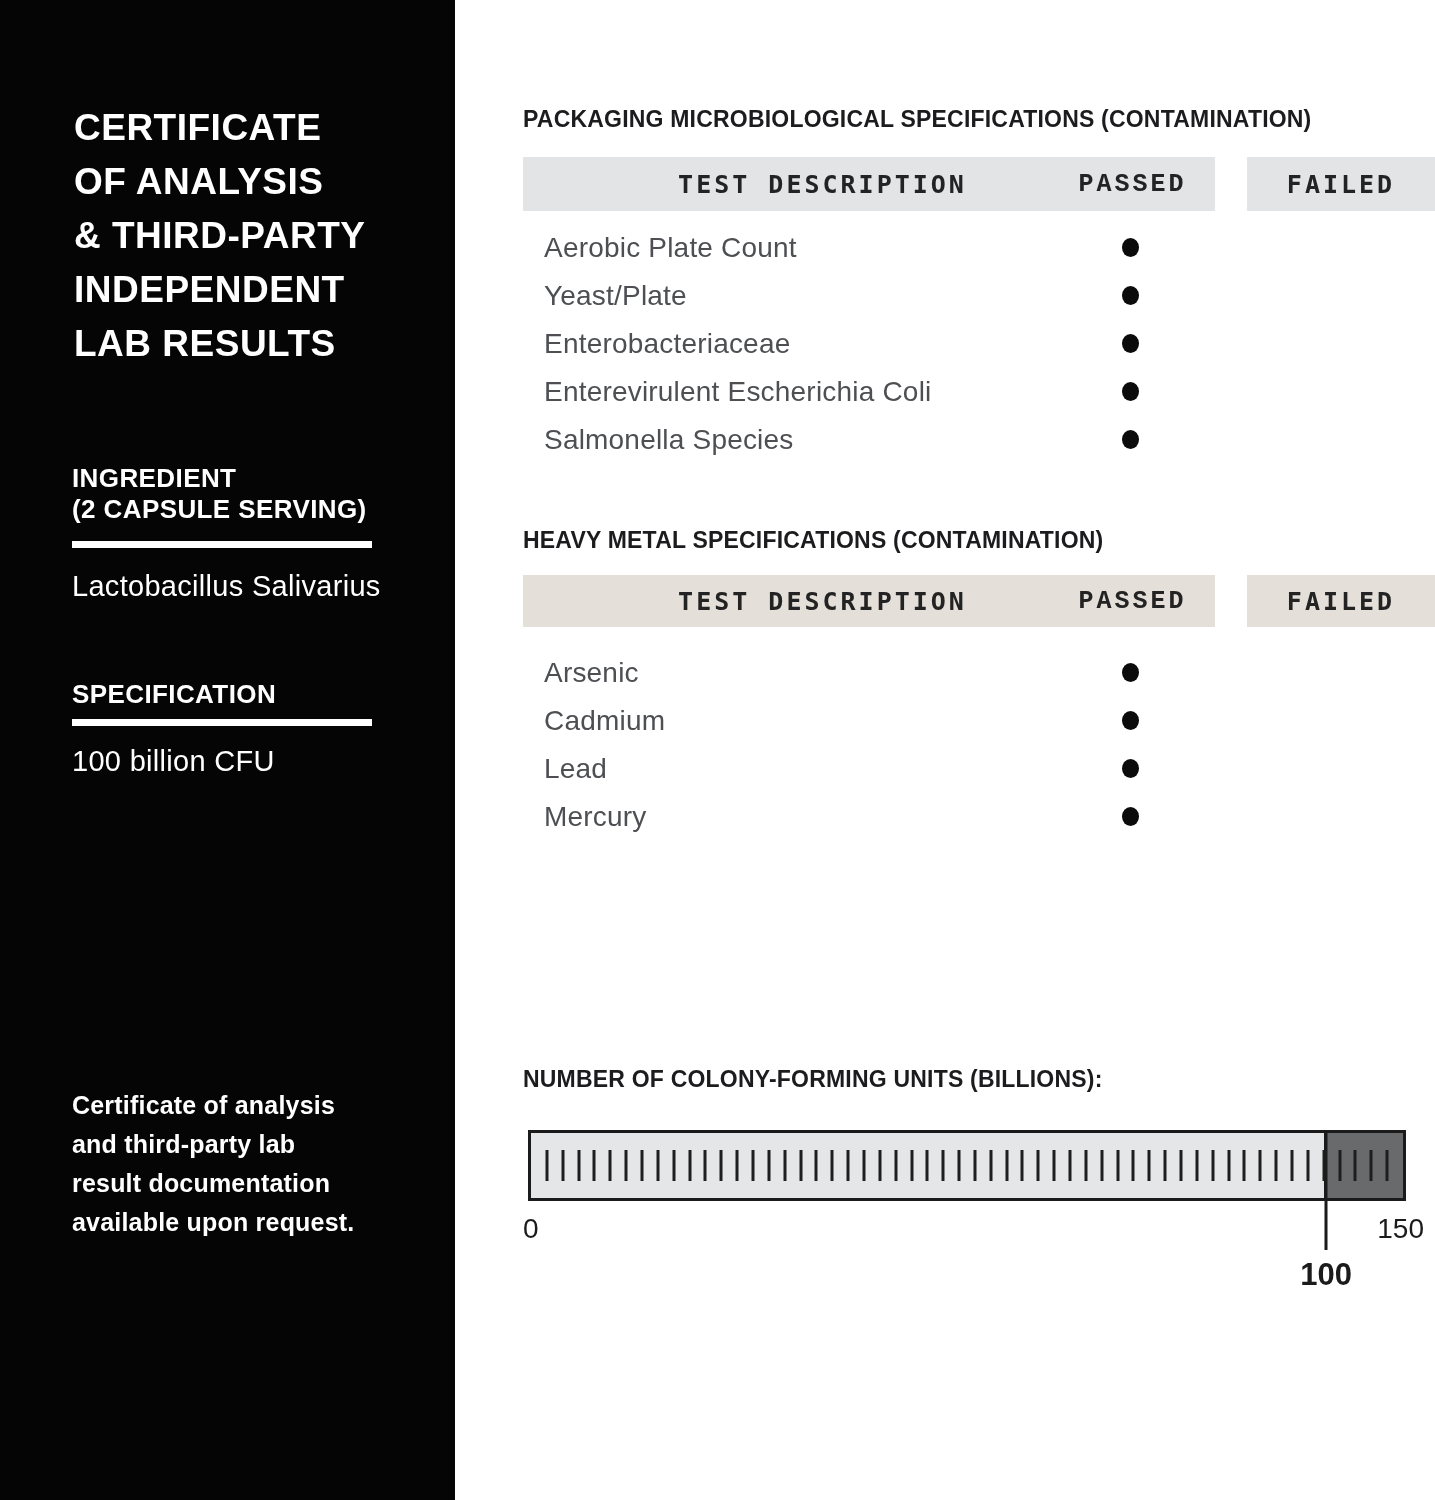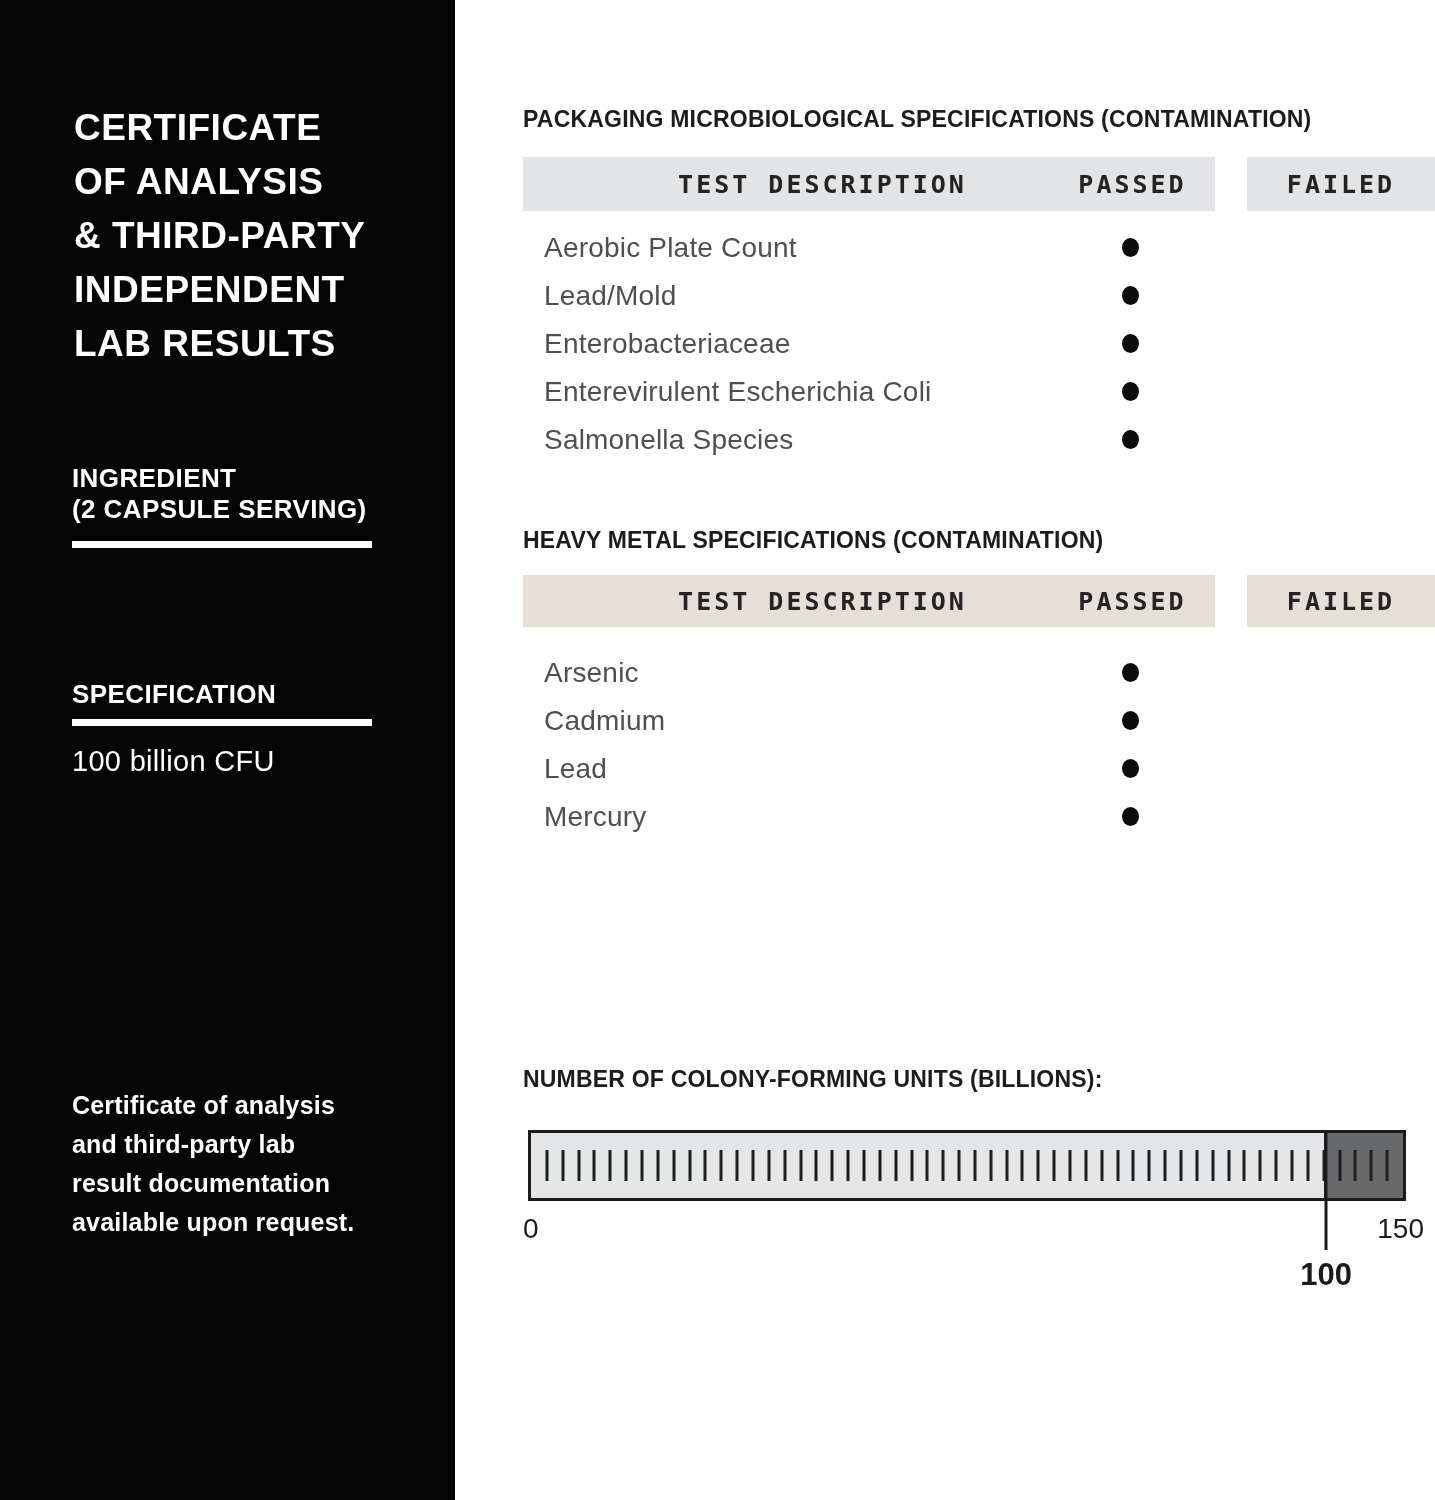--- a/index.html
+++ b/index.html
@@ -31,21 +31,21 @@
   .h-heavy{top:527px;}
   .h-cfu{top:1066px;}
 
   .thead{position:absolute;left:0;width:912px;}
   .thead-micro{top:157px;height:54px;}
   .thead-heavy{top:575px;height:52px;}
   .th{position:absolute;top:0;height:100%;display:flex;align-items:center;justify-content:center;
       font-family:"DejaVu Sans Mono",monospace;font-weight:bold;font-size:25px;
       letter-spacing:3px;color:#232323;}
   .th-test{left:0;width:599px;}
-  .th-pass{left:527px;width:165px;}
+  .th-pass{left:527px;width:165px;font-family:Liberation Mono, monospace;}
   .th-fail{left:724px;width:188px;}
 
   .tbody{position:absolute;left:0;width:912px;}
   .tbody-micro{top:224px;text-decoration:underline;}
   .tbody-heavy{top:649px;}
   .trow{position:relative;height:48px;}
   .tname{position:absolute;left:21px;top:0;line-height:48px;font-size:28px;
          font-weight:400;color:#4d4f53;letter-spacing:.2px;}
   .dot{position:absolute;top:14px;width:17px;height:19px;border-radius:50%;background:#0b0b0b;}
   .dot-pass{left:599px;}
@@ -72,20 +72,21 @@
   <aside class="sidebar">
     <h1 class="sb-title">CERTIFICATE
 OF ANALYSIS
 &amp; THIRD-PARTY
 INDEPENDENT
 LAB RESULTS</h1>
 
     <div class="sb-label lbl-ingredient">INGREDIENT
 (2 CAPSULE SERVING)</div>
     <div class="sb-rule rule-1"></div>
+    <div class="sb-value val-ingredient">Lactobacillus Salivarius</div>
 
     <div class="sb-label lbl-spec">SPECIFICATION</div>
     <div class="sb-rule rule-2"></div>
     <div class="sb-value val-spec">100 billion CFU</div>
 
     <p class="sb-footnote">Certificate of analysis
 and third-party lab
 result documentation
 available upon request.</p>
   </aside>
@@ -97,21 +98,21 @@
       <div class="th th-test" style="background: rgb(227, 228, 230);">TEST DESCRIPTION</div>
       <div class="th th-pass" style="background: rgb(227, 228, 230);">PASSED</div>
       <div class="th th-fail" style="background: rgb(227, 228, 230);">FAILED</div>
     </div>
     <div class="tbody tbody-micro">
         <div class="trow">
           <span class="tname">Aerobic Plate Count</span>
           <span class="dot dot-pass"></span>
         </div>
         <div class="trow">
-          <span class="tname">Lead/Mold</span>
+          <span class="tname">Yeast/Plate</span>
           <span class="dot dot-pass"></span>
         </div>
         <div class="trow">
           <span class="tname">Enterobacteriaceae</span>
           <span class="dot dot-pass"></span>
         </div>
         <div class="trow">
           <span class="tname">Enterevirulent Escherichia Coli</span>
           <span class="dot dot-pass"></span>
         </div>

